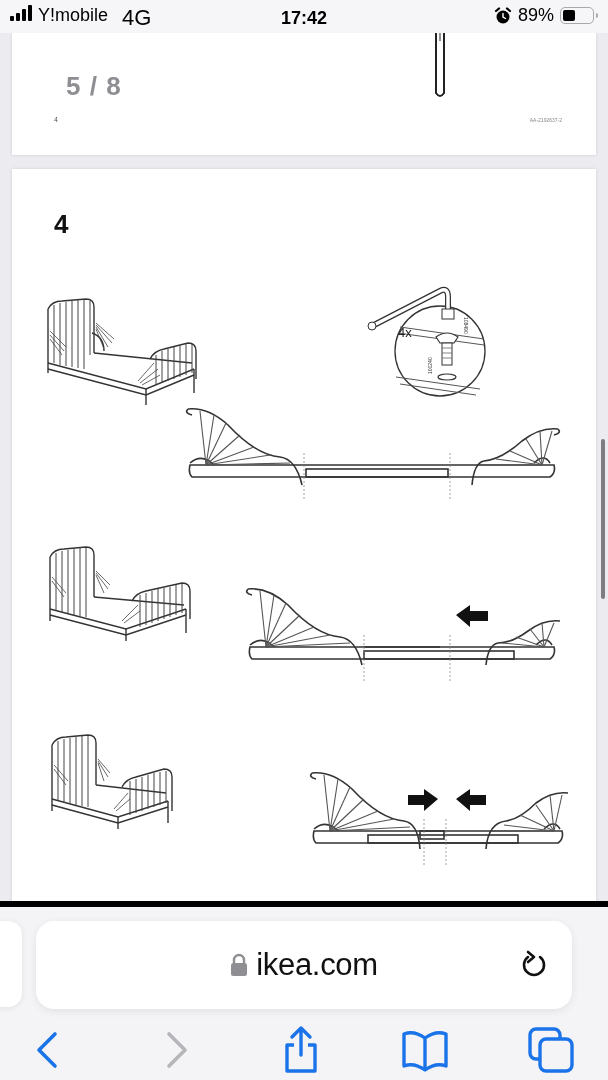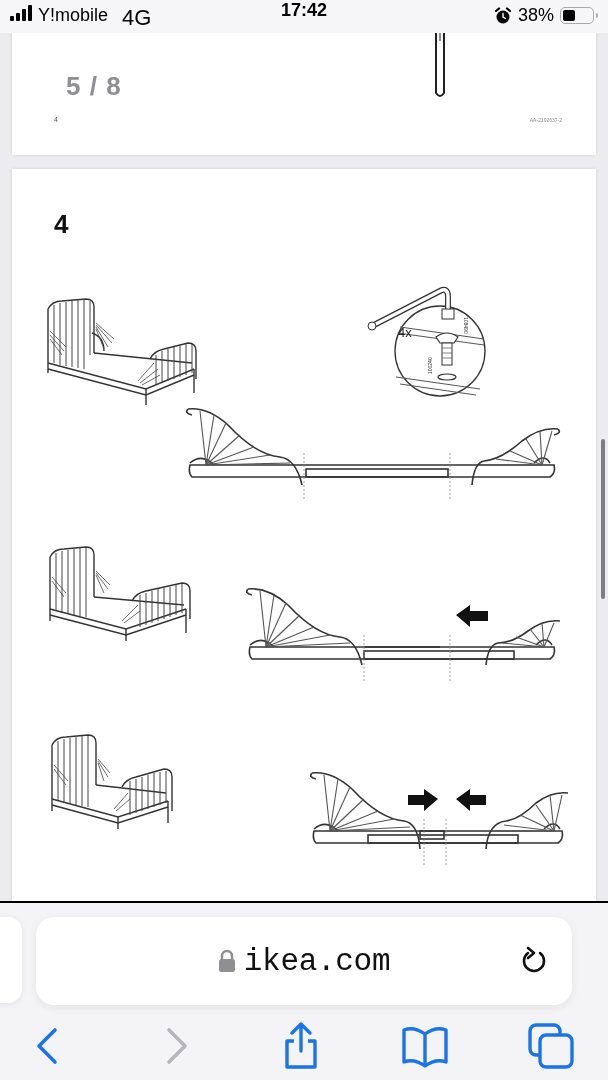--- a/index.html
+++ b/index.html
@@ -6,40 +6,40 @@
   html, body { width: 608px; height: 1080px; overflow: hidden; background: #ececf0; }
   body { position: relative; font-family: "Liberation Sans", sans-serif; color: #000; }
 
   
   .status-bar { position: absolute; top: 0; left: 0; width: 608px; height: 33px; background: #f6f6f8; display: flex; align-items: center; font-weight: 600; font-size: 19px; }
   .sb-left { position: absolute; left: 10px; top: 5px; display: flex; align-items: flex-start; gap: 6px; }
   .signal { display: flex; align-items: flex-end; gap: 2px; height: 16px; }
   .signal span { display: block; width: 4px; background: #000; border-radius: 1px; }
   .carrier { font-weight: 500; font-size: 18px; }
   .network { font-weight: 500; font-size: 22px; margin-left: 8px; }
-  .sb-time { position: absolute; left: 0; right: 0; top: 0; text-align: center; font-size: 18px; font-weight: 700; }
+  .sb-time { position: absolute; left: 0; right: 0; top: 8px; text-align: center; font-size: 18px; font-weight: 700; }
   .sb-right { position: absolute; right: 14px; top: 5px; display: flex; align-items: center; gap: 6px; font-size: 18px; font-weight: 500; }
   .battery { width: 34px; height: 17px; border: 1.5px solid #a9a9ad; border-radius: 5px; position: relative; padding: 2px; }
   .battery .level { height: 100%; background: #000; border-radius: 2px; }
   .battery::after { content: ""; position: absolute; right: -5px; top: 5px; width: 2px; height: 5px; background: #a9a9ad; border-radius: 0 2px 2px 0; }
 
   
   .viewer { position: absolute; top: 33px; left: 0; width: 608px; height: 868px; background: #ececf0; overflow: hidden; }
   .page { position: absolute; left: 12px; width: 584px; background: #fff; box-shadow: 0 0 3px rgba(0,0,0,0.12); }
   .page-top { top: -10px; height: 132px; }
   .page-main { top: 136px; height: 760px; }
   .page-counter { position: absolute; left: 54px; top: 48px; font-size: 26px; font-weight: 700; color: #8e8e93; letter-spacing: 1px; }
   .page-num-small { position: absolute; left: 42px; top: 93px; font-size: 7px; color: #555; }
   .doc-code { position: absolute; right: 34px; top: 94px; font-size: 5px; color: #888; }
   .step-num { position: absolute; left: 42px; top: 40px; font-size: 26px; font-weight: 700; color: #111; }
   .illus { position: absolute; }
   .scroll-indicator { position: absolute; right: 3px; top: 406px; width: 4px; height: 160px; background: #7d7d82; border-radius: 2px; }
 
   
-  .toolbar { position: absolute; top: 901px; left: 0; width: 608px; height: 179px; background: #f4f4f6; border-top: 2px solid #000000; font-family: Liberation Mono, monospace; }
+  .toolbar { position: absolute; top: 901px; left: 0; width: 608px; height: 179px; background: #f4f4f6; border-top: 6px solid #000000; }
   .prev-tab { position: absolute; left: -20px; top: 14px; width: 42px; height: 86px; background: #fff; border-radius: 14px; box-shadow: 0 1px 6px rgba(0,0,0,0.08); }
   .address-bar { position: absolute; left: 36px; top: 14px; width: 536px; height: 88px; background: #fff; border-radius: 18px; box-shadow: 0 2px 8px rgba(0,0,0,0.08); display: flex; align-items: center; justify-content: center; }
   .address-inner { display: flex; align-items: center; gap: 8px; }
   .lock { width: 18px; height: 24px; position: relative; }
   .url { font-size: 31px; font-weight: 500; color: #111; letter-spacing: -0.3px; }
   .reload { position: absolute; right: 20px; top: 26px; width: 36px; height: 36px; }
   .nav-row { position: absolute; top: 116px; left: 0; width: 608px; height: 60px; }
   .nav-btn { position: absolute; top: 0; width: 50px; height: 54px; display: flex; align-items: center; justify-content: center; }
 </style>
 </head>
@@ -56,21 +56,21 @@
     <span class="carrier">Y!mobile</span>
     <span class="network">4G</span>
   </div>
   <div class="sb-time">17:42</div>
   <div class="sb-right">
     <svg width="18" height="18" viewBox="0 0 18 18">
       <circle cx="9" cy="10" r="6.5" fill="#000"></circle>
       <path d="M2 4 L5 1.5 M16 4 L13 1.5" stroke="#000" stroke-width="2.2" stroke-linecap="round"></path>
       <path d="M9 6.5 V10 L11.5 11.5" stroke="#fff" stroke-width="1.4" fill="none" stroke-linecap="round"></path>
     </svg>
-    <span>38%</span>
+    <span>89%</span>
     <div class="battery">
       <div class="level" style="width:42%"></div>
     </div>
   </div>
 </div>
 
 <div class="viewer">
 
   <div class="page page-top">
     <svg class="illus" style="left:418px;top:10px" width="20" height="70" viewBox="0 0 20 70">

